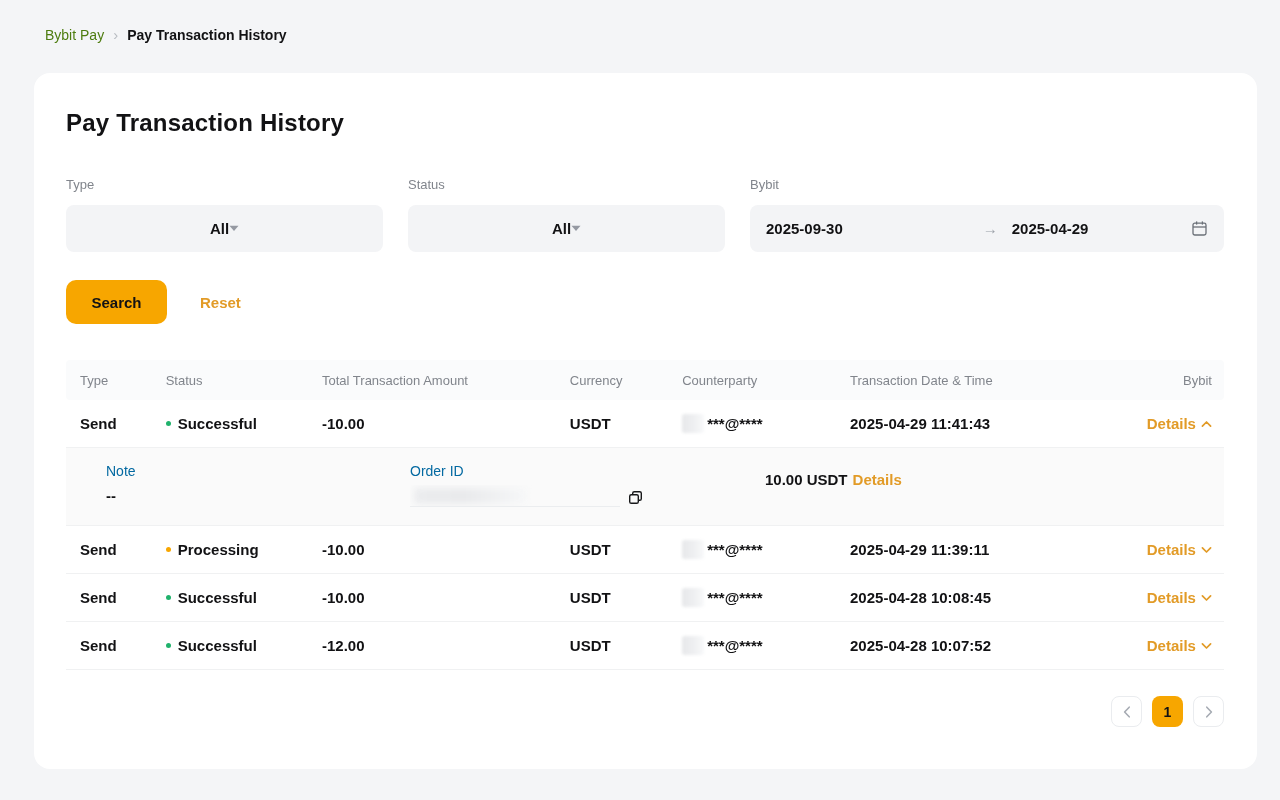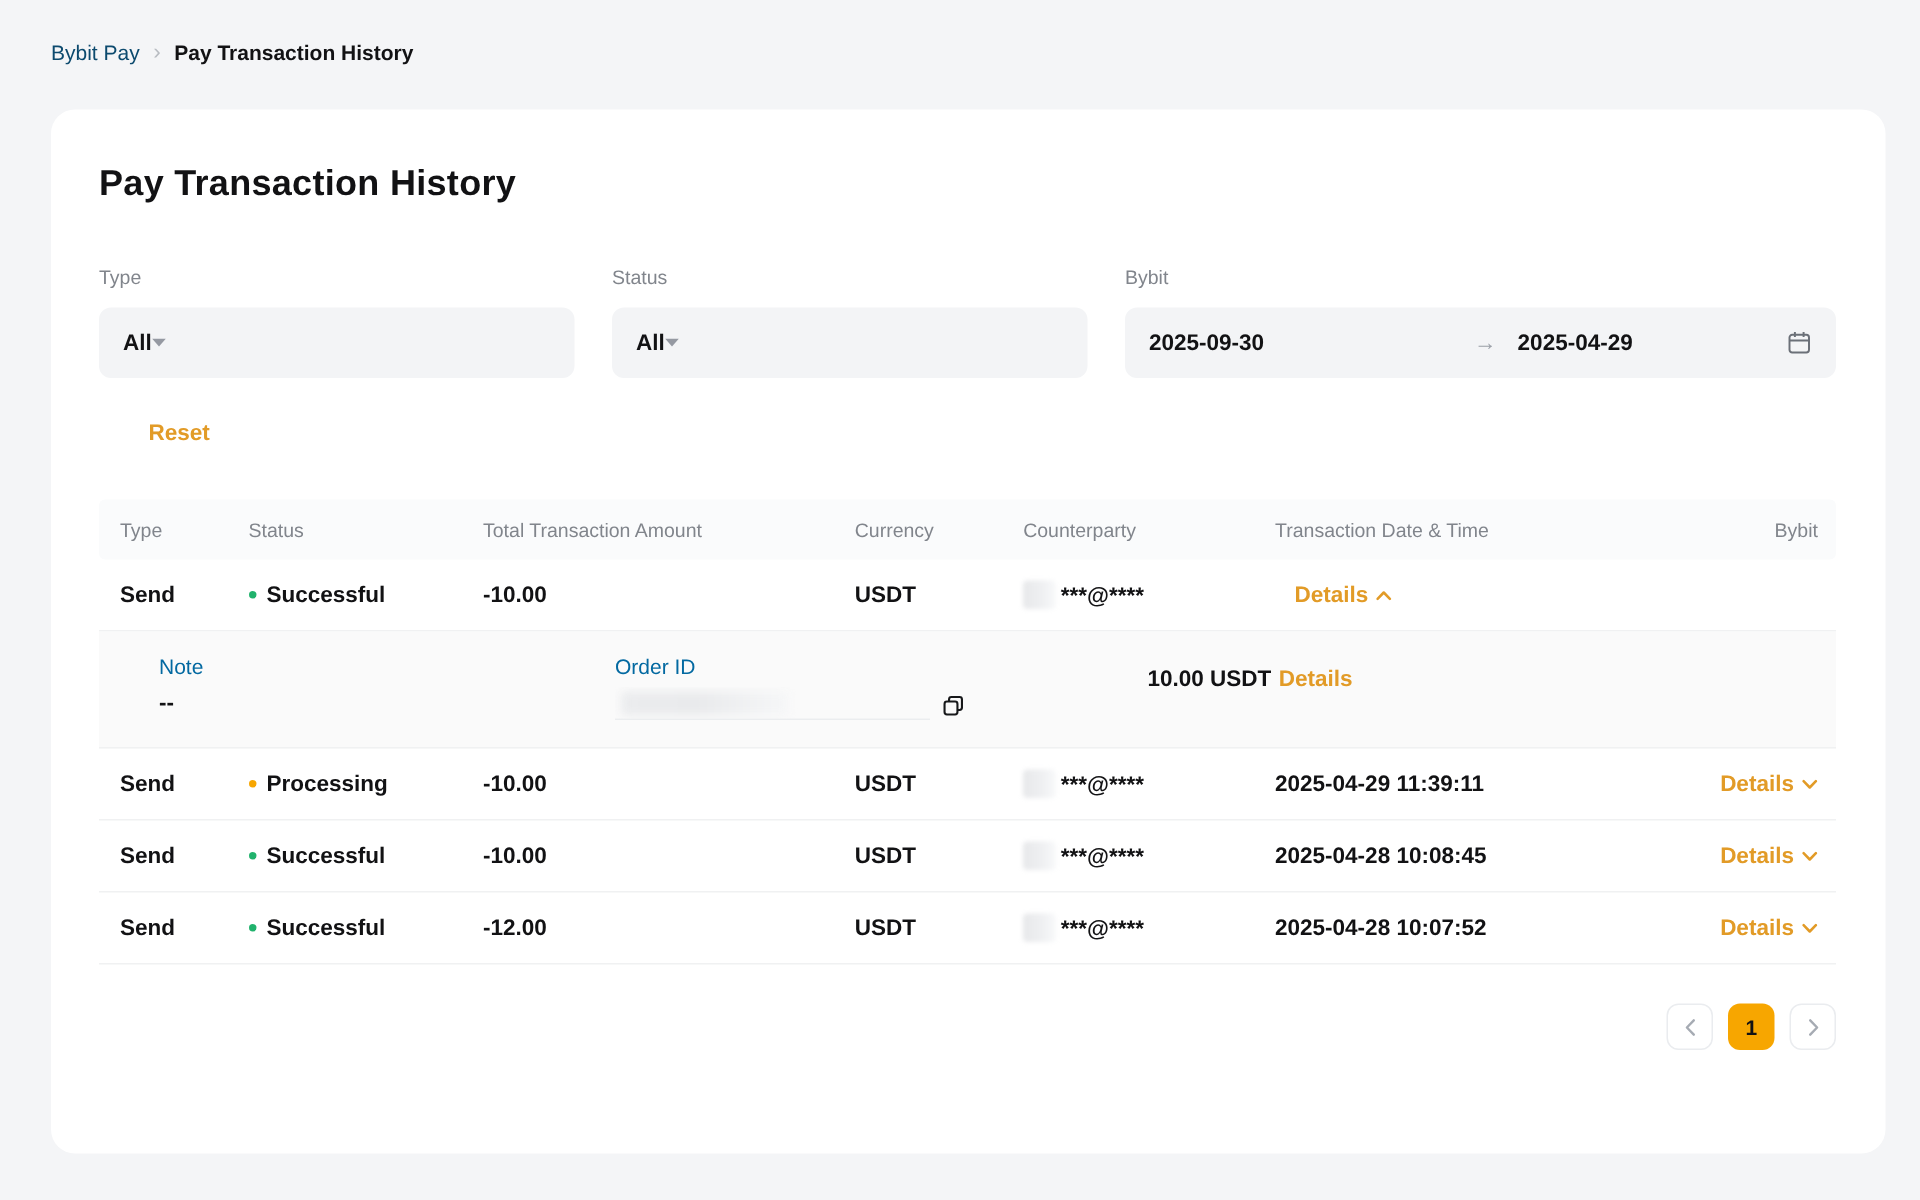--- a/index.html
+++ b/index.html
@@ -4,21 +4,21 @@
 <style>
   * { margin:0; padding:0; box-sizing:border-box; }
   html,body { width:1280px; height:800px; overflow:hidden; }
   body {
     background:#f4f5f7;
     font-family:"Liberation Sans","DejaVu Sans",sans-serif;
     color:#121214;
   }
   
   .breadcrumb { padding:27px 34px 0 34px; font-size:14px; display:flex; align-items:center; gap:9px; }
-  .crumb-parent { color:#0c4a6e; cursor:pointer; }
+  .crumb-parent { color:#4d7c0f; cursor:pointer;margin-left:11px; }
   .crumb-sep { color:#b8bcc2; font-size:15px; line-height:1; transform:translateY(-1px); }
   .crumb-current { color:#121214; font-weight:700; }
 
   
   .card {
     margin:30px 23px 30px 34px;
     background:#ffffff;
     border-radius:16px;
     padding:36px 33px 42px 32px;
     height:696px;
@@ -26,21 +26,21 @@
   .page-title { font-size:24px; font-weight:700; letter-spacing:.2px; }
 
   
   .filters { display:flex; gap:25px; margin-top:40px; }
   .filter-label { font-size:13px; color:#81858c; margin-bottom:13px; }
   .field {
     height:47px; background:#f3f4f6; border-radius:8px;
     display:flex; align-items:center; padding:0 16px;
     font-size:15px; font-weight:700; cursor:pointer;
   }
-  .f-select { width:317px; justify-content:flex-start; }
+  .f-select { width:317px; justify-content:center; }
   .caret-icon { color:#9599a2; display:flex; }
   .f-date { flex:1; }
   .date-start { flex:0 0 auto; }
   .date-arrow { color:#9ba0a8; font-weight:400; font-size:15px; margin:0 14px 0 140px; }
   .date-end { flex:1 1 auto; }
   .calendar-icon { color:#6b7078; display:flex; }
 
   
   .actions-row { display:flex; align-items:center; margin-top:28px; }
   .search-btn {
@@ -160,40 +160,42 @@
             <line x1="2" y1="7" x2="15" y2="7"></line>
             <line x1="5.6" y1="1.4" x2="5.6" y2="4.6"></line>
             <line x1="11.4" y1="1.4" x2="11.4" y2="4.6"></line>
           </svg>
         </span>
       </div>
     </div>
   </div>
 
   <div class="actions-row">
+    <button class="search-btn">Search</button>
     <span class="reset-link">Reset</span>
   </div>
 
   <div class="table">
     <div class="thead">
       <div class="cell col-type">Type</div>
       <div class="cell col-status">Status</div>
       <div class="cell col-amount">Total Transaction Amount</div>
       <div class="cell col-currency">Currency</div>
       <div class="cell col-cp">Counterparty</div>
       <div class="cell col-date">Transaction Date &amp; Time</div>
       <div class="cell col-action">Bybit</div>
     </div>
     <div>
         <div class="trow">
           <div class="cell col-type">Send</div>
           <div class="cell col-status"><span class="dot" style="background:#20b26c"></span>Successful</div>
           <div class="cell col-amount">-10.00</div>
           <div class="cell col-currency">USDT</div>
           <div class="cell col-cp"><span class="blur-chip"></span><span>***@****</span></div>
+          <div class="cell col-date">2025-04-29 11:41:43</div>
           <div class="cell col-action"><span class="details-link">Details<span>
                 <svg width="11" height="8" viewBox="0 0 11 8" fill="none" stroke="currentColor" stroke-width="1.7" stroke-linecap="round" stroke-linejoin="round">
                   <path d="M1.4 6.2 L5.5 2 L9.6 6.2"></path>
                 </svg>
               </span></span></div>
         </div>
         <div class="expand-panel">
           <div class="xp-col1">
             <div class="xp-label">Note</div>
             <div class="xp-value">--</div>

